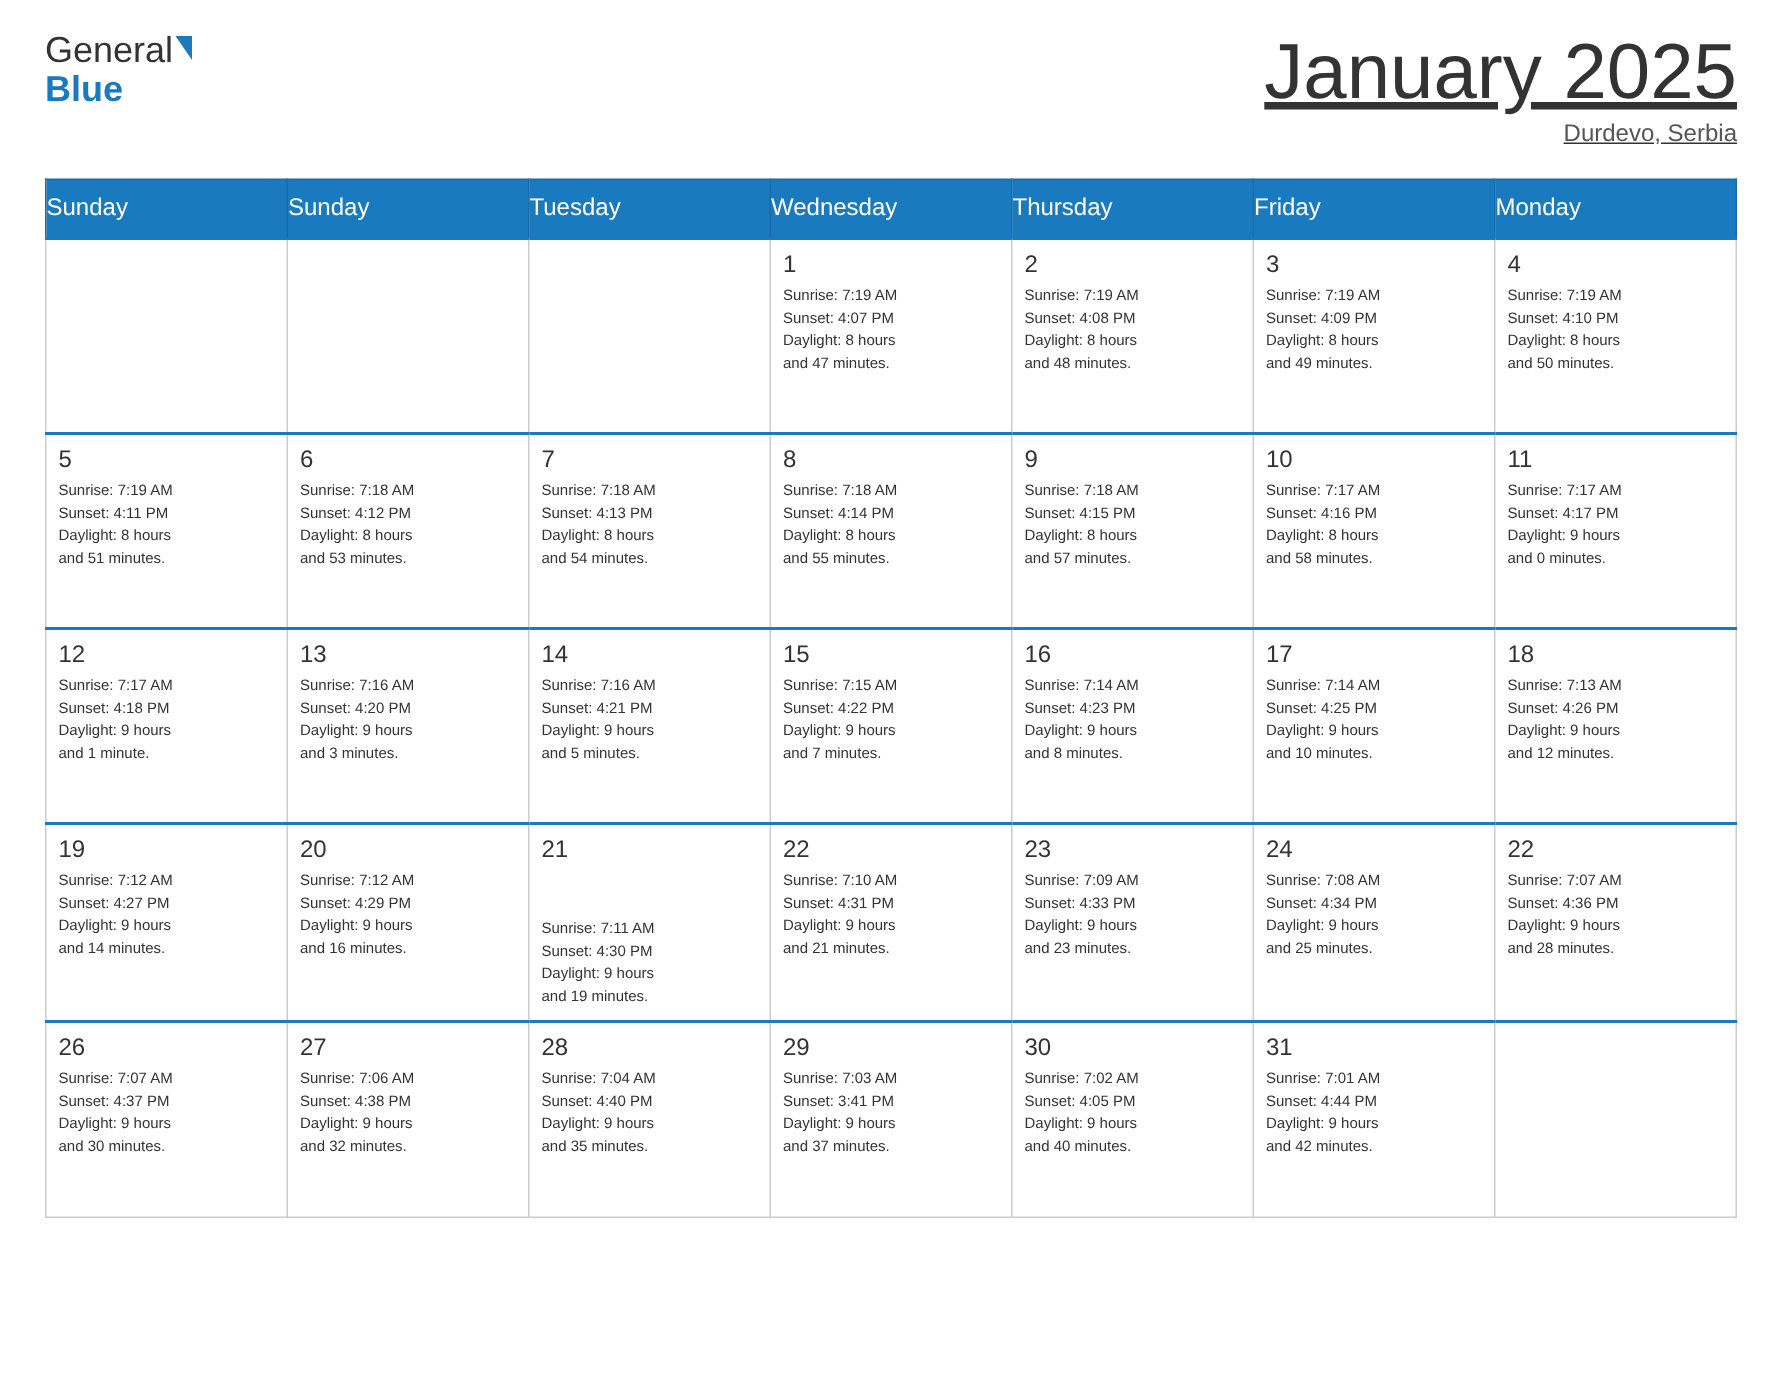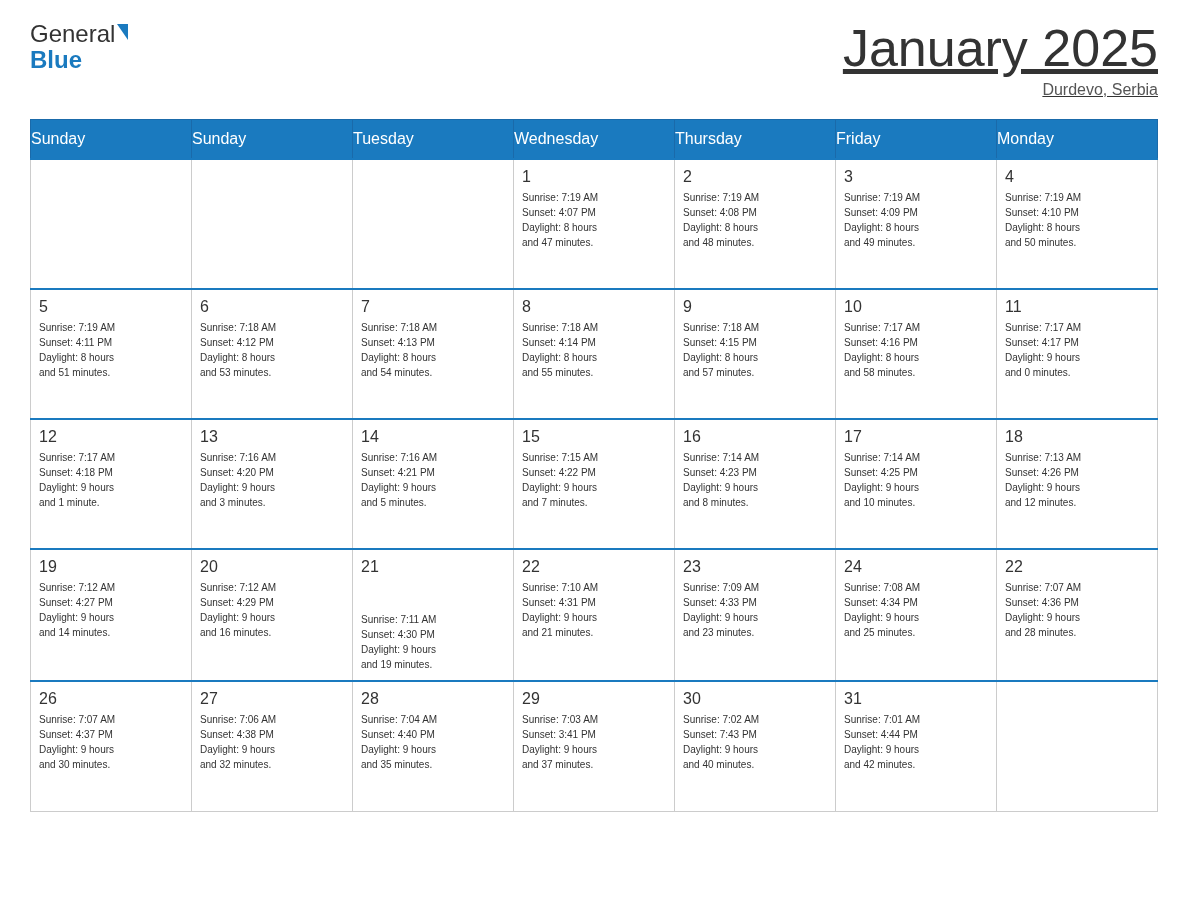--- a/index.html
+++ b/index.html
@@ -344,21 +344,21 @@
         <td>
           <span class="day-number">29</span>
           <div class="day-info" style="white-space: pre-line;">Sunrise: 7:03 AM
 Sunset: 3:41 PM
 Daylight: 9 hours
 and 37 minutes.</div>
         </td>
         <td>
           <span class="day-number">30</span>
           <div class="day-info" style="white-space: pre-line;">Sunrise: 7:02 AM
-Sunset: 7:43 PM
+Sunset: 4:05 PM
 Daylight: 9 hours
 and 40 minutes.</div>
         </td>
         <td>
           <span class="day-number">31</span>
           <div class="day-info" style="white-space: pre-line;">Sunrise: 7:01 AM
 Sunset: 4:44 PM
 Daylight: 9 hours
 and 42 minutes.</div>
         </td>

